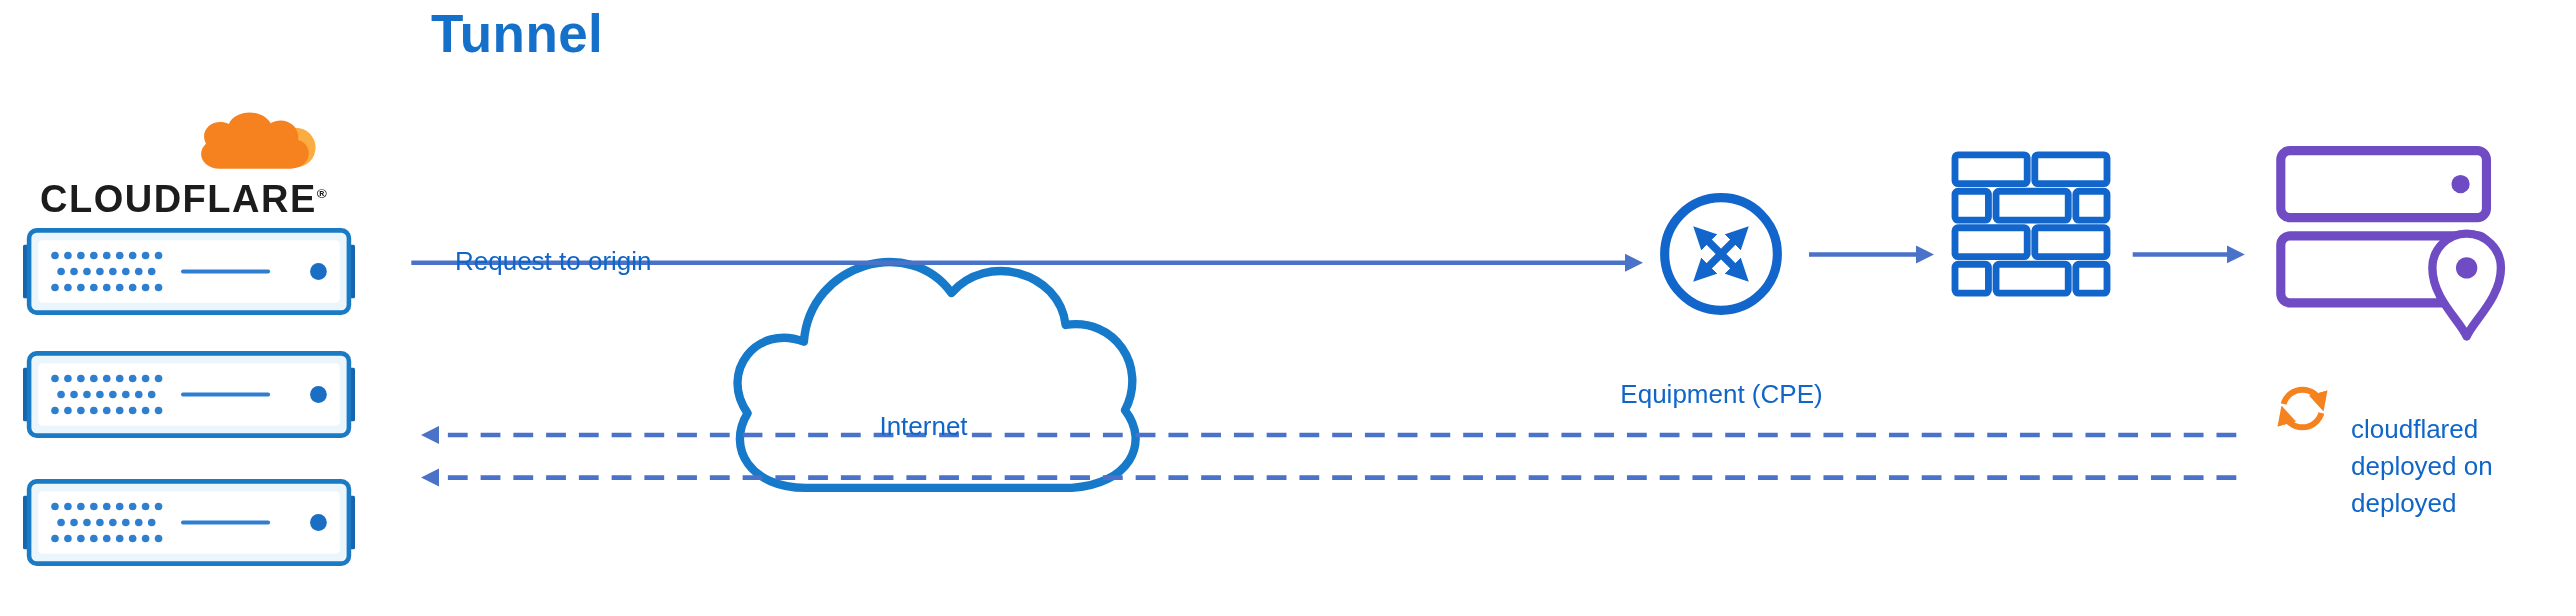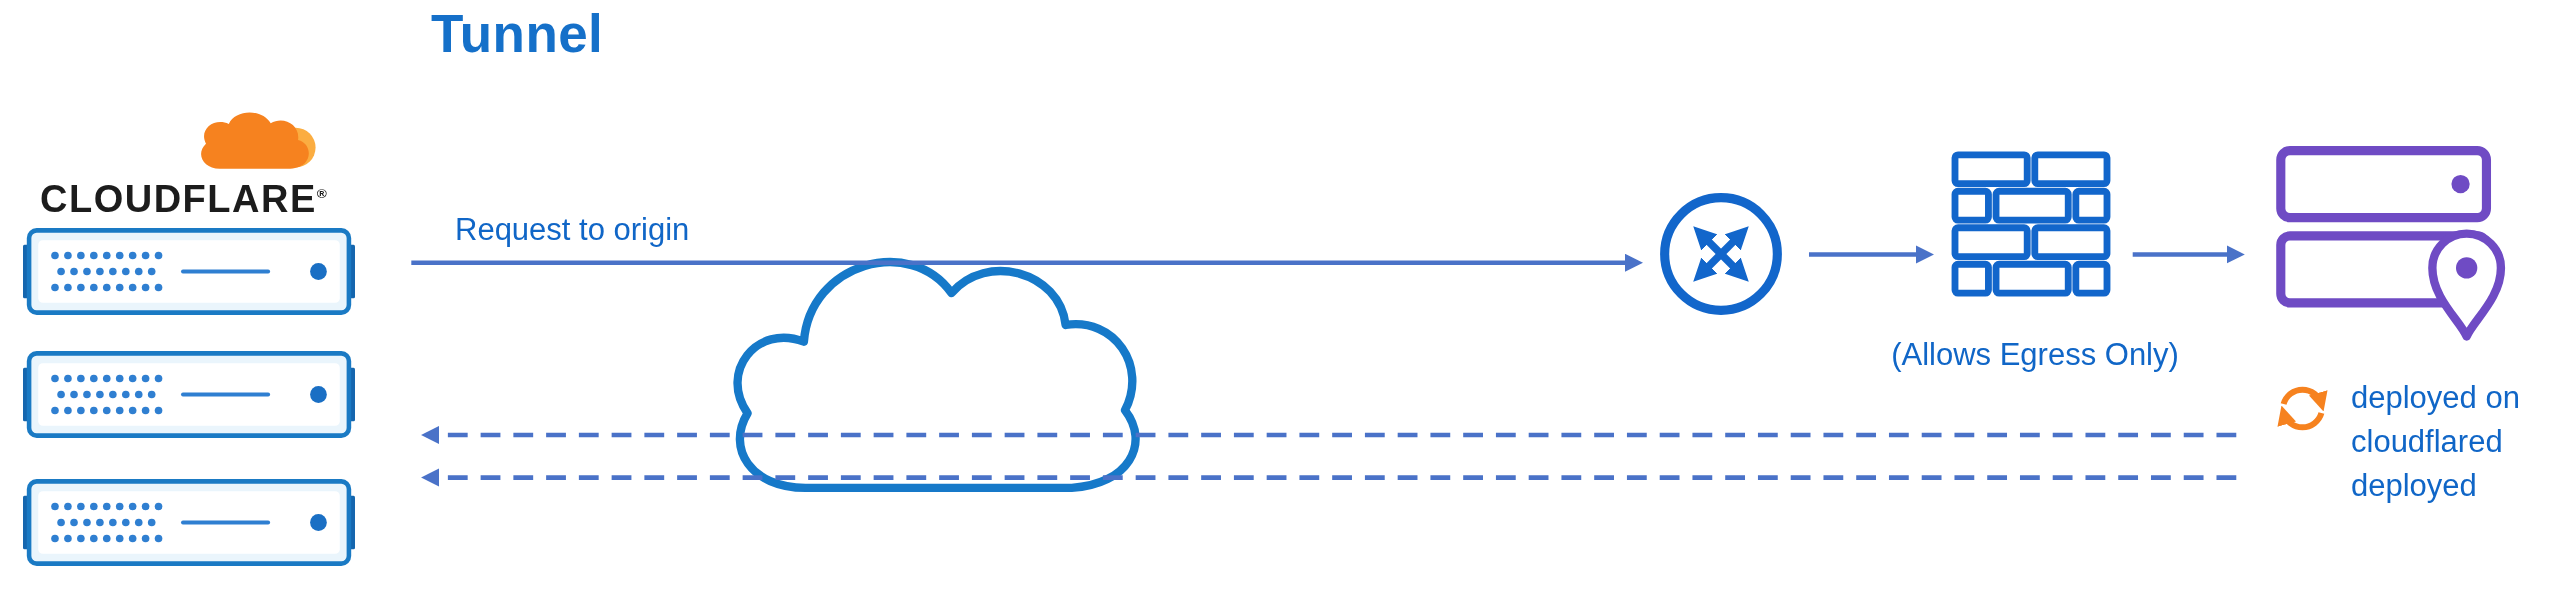--- a/index.html
+++ b/index.html
@@ -31,23 +31,24 @@
     white-space: nowrap;
   }
   .wordmark sup {
     font-size: 13.7px;
     vertical-align: super;
     letter-spacing: 0;
   }
   .label {
     position: absolute;
     color: #1066c7;
-    font-size: 31px;
+    font-size: 26px;
     line-height: 1.3;
     white-space: nowrap;
+    margin-top: 35px;
   }
   .label.center { text-align: center; white-space: normal; }
   .lh-wide { line-height: 1.42; }
   .overlay { position: absolute; left: 0; top: 0; }
   svg { display: block; }
 </style>
 </head>
 <body>
 
 <div class="canvas">
@@ -169,31 +170,32 @@
       <marker id="synchead" viewBox="0 0 10 10" refX="6" refY="5" markerWidth="3.2" markerHeight="3.2" orient="auto">
         <path d="M0,0 L10,5 L0,10 Z" fill="#f6821f"></path>
       </marker>
     </defs>
     <path d="M 14 33 A 26 26 0 0 1 64 33" fill="none" stroke="#f6821f" stroke-width="8" marker-end="url(#synchead)"></path>
     <path d="M 64 45 A 26 26 0 0 1 14 45" fill="none" stroke="#f6821f" stroke-width="8" marker-end="url(#synchead)"></path>
   </svg>
 
   <div class="label" style="left:455px;top:210px">Request to origin</div>
 
+  <div class="label center" style="left:809px;top:375px;width:229px">Internet</div>
 
 
   <div class="label center" style="left:1531px;top:343px;width:381px">
+    <div>Equipment (CPE)</div>
   </div>
 
   <div class="label center" style="left:1860px;top:335px;width:350px">
-    <div>(Allows Egress Only)</div>
   </div>
 
 
   <div class="label lh-wide" style="left:2351px;top:376px">
+    <div>cloudflared</div>
     <div>deployed on</div>
-    <div>cloudflared</div>
     <div>deployed</div>
   </div>
 
 
 </div>
 
 
 </body></html>

